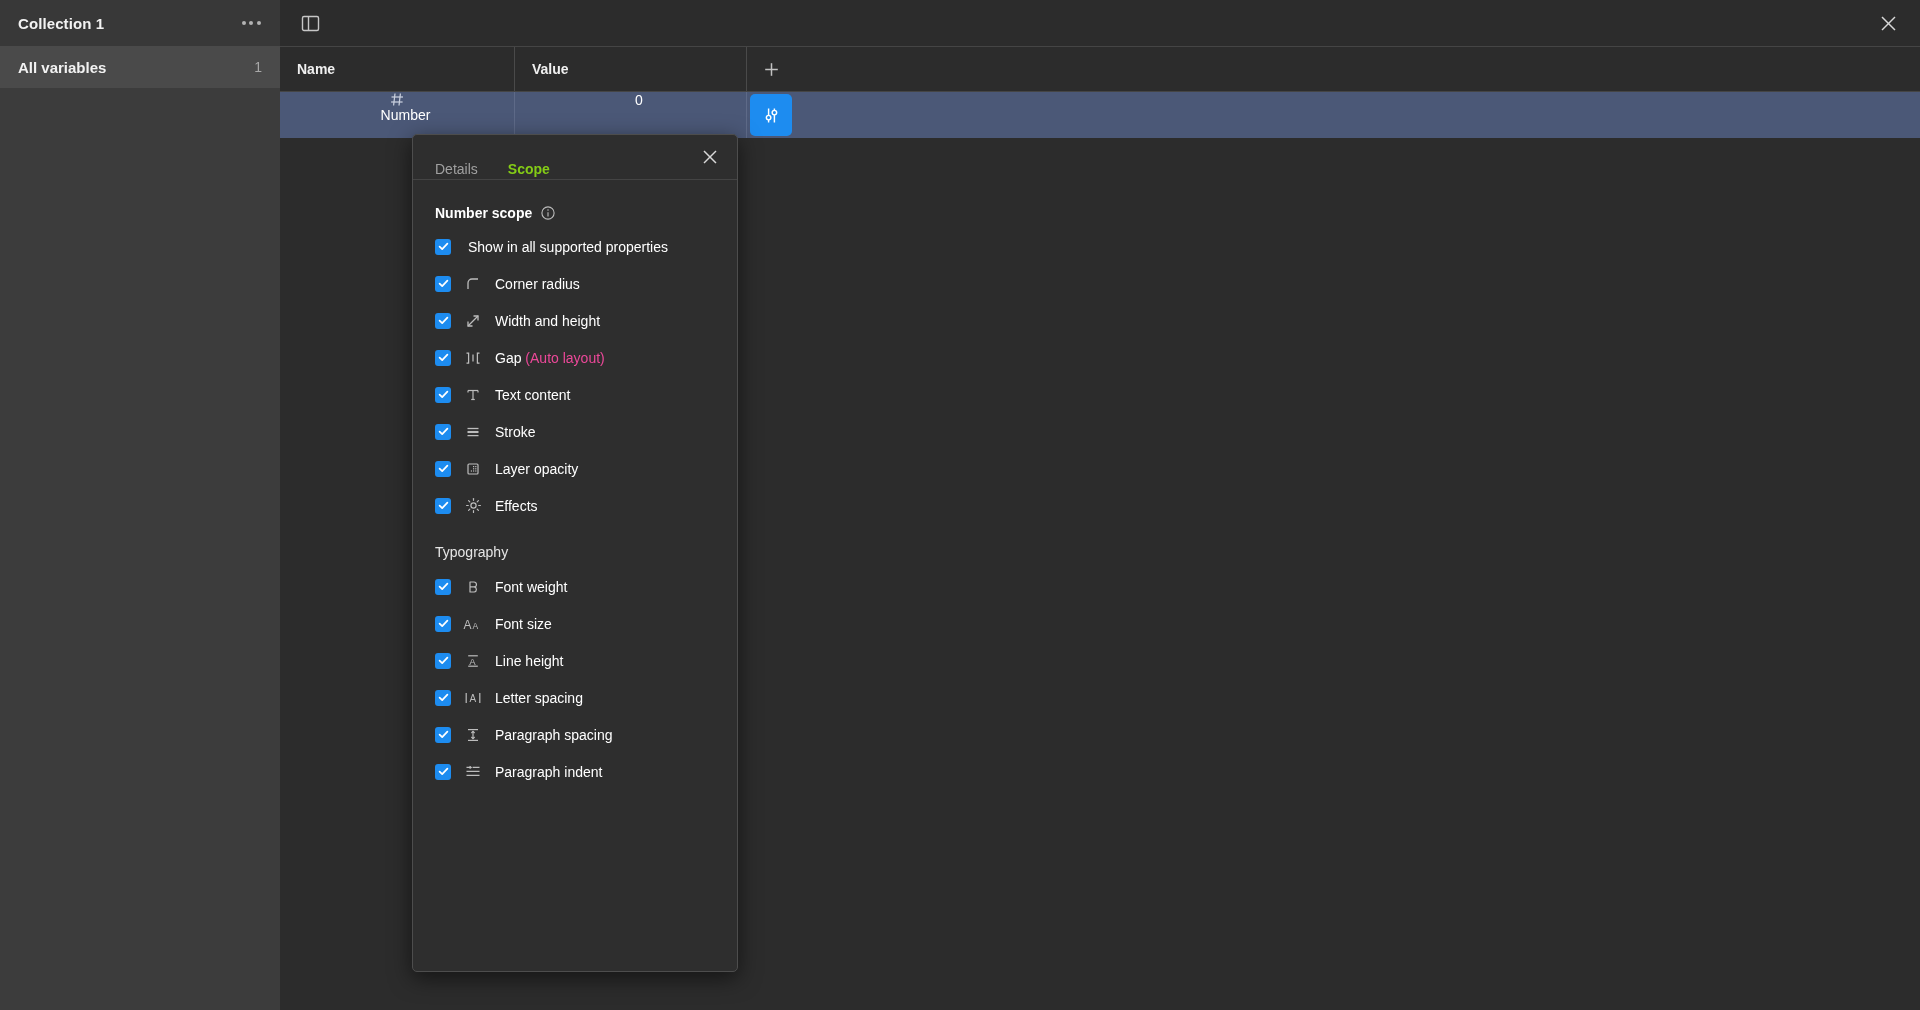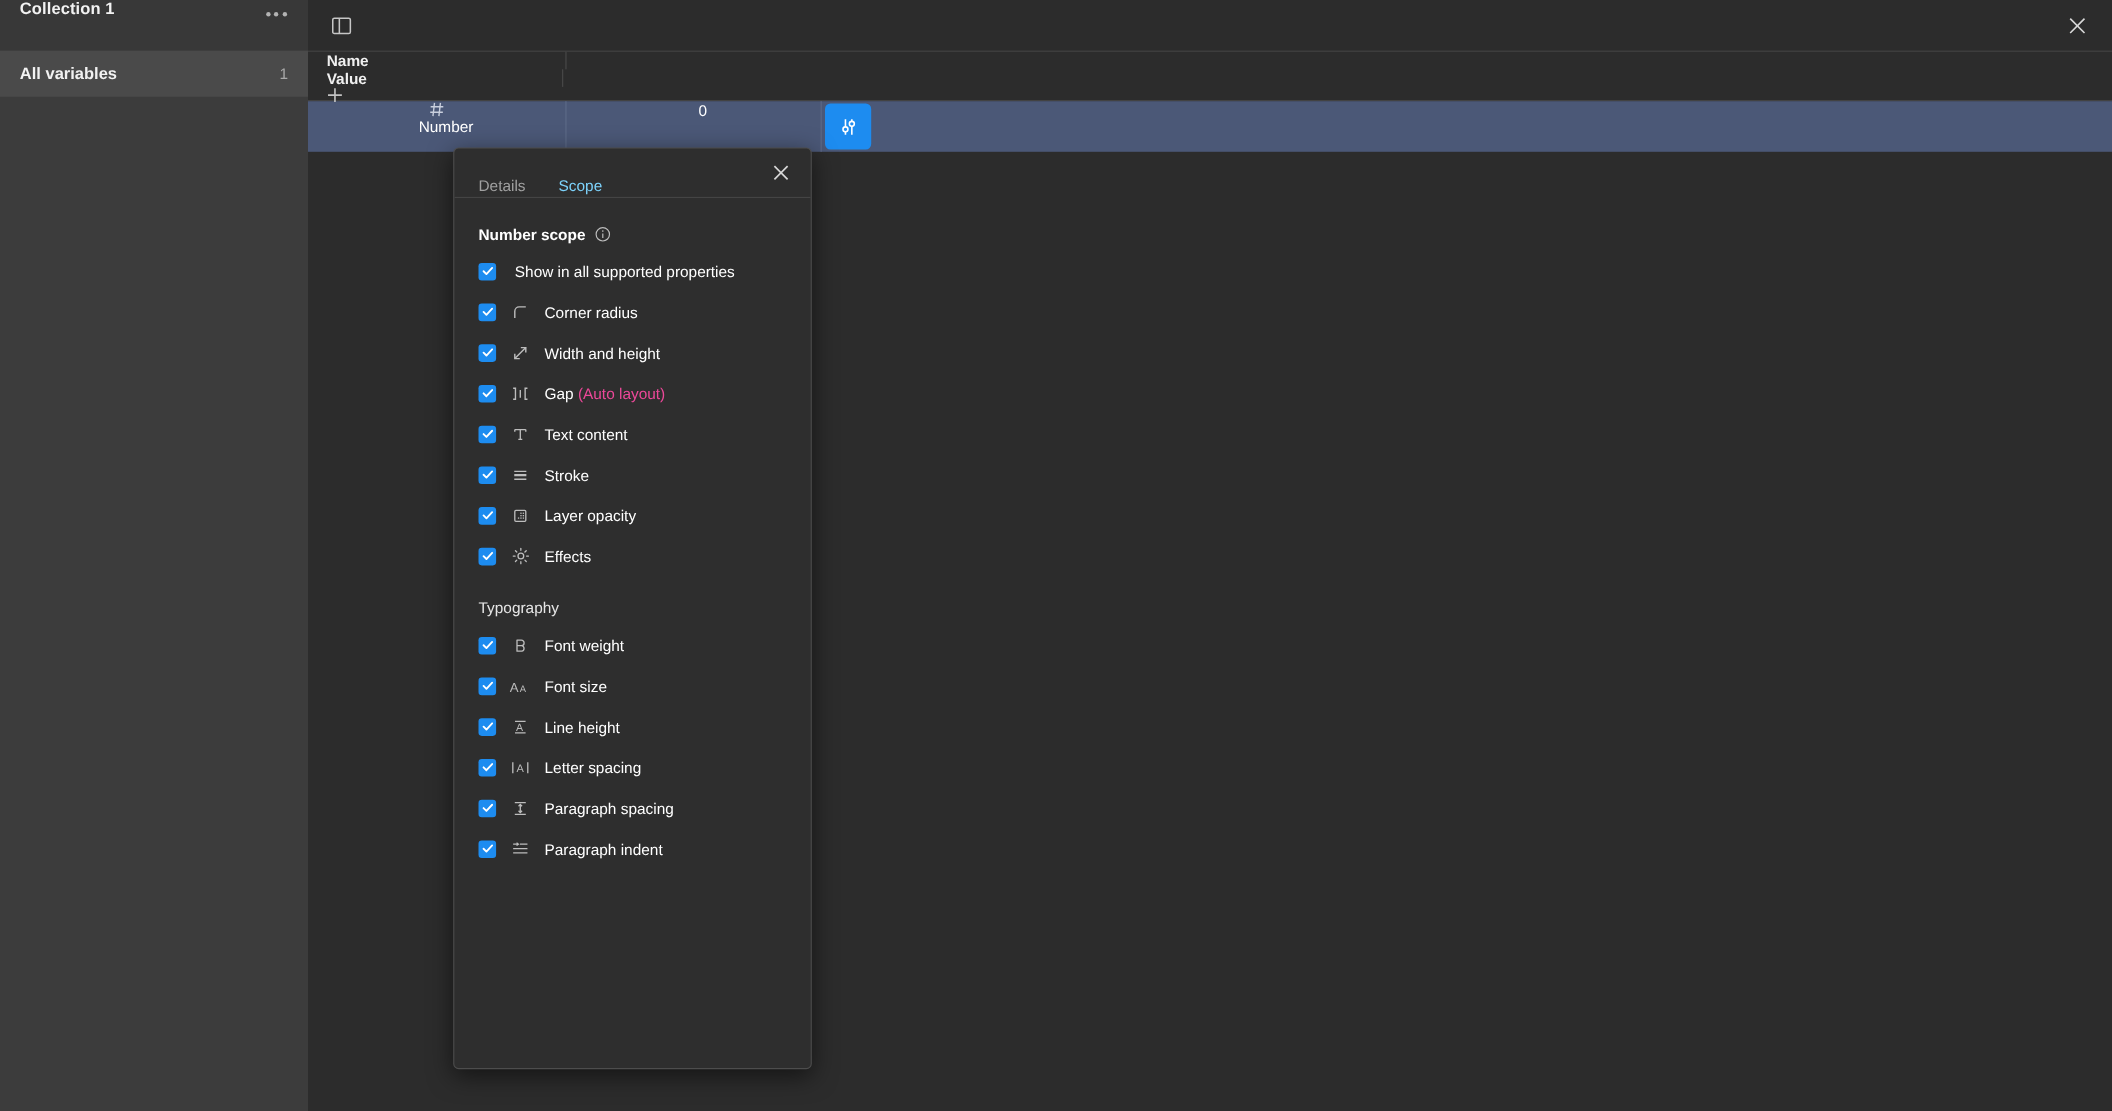--- a/index.html
+++ b/index.html
@@ -24,21 +24,21 @@
   .sidebar {
     position: absolute;
     left: 0; top: 0;
     width: 280px;
     height: 1010px;
     background: #3c3c3c;
   }
   .sidebar-header {
     height: 46px;
     display: flex;
-    align-items: flex-start;
+    align-items: center;
     padding: 0 14px 0 18px;
     background: #383838;
   }
   .sidebar-title {
     flex: 1;
     font-size: 15px;
     font-weight: bold;
     color: #f2f2f2;
     letter-spacing: .1px;
   }
@@ -105,21 +105,20 @@
   }
 
   
   .table-head {
     height: 46px;
     display: flex;
     align-items: stretch;
     border-top: 1px solid #454545;
     border-bottom: 1px solid #454545;
     background: #2c2c2c;
-    flex-direction: column;
   }
   .th {
     display: flex;
     align-items: center;
     font-size: 14px;
     font-weight: bold;
     color: #f0f0f0;
     padding-left: 17px;
     border-right: 1px solid #4a4a4a;
   }
@@ -188,22 +187,22 @@
     position: relative;
   }
   .scope-tab {
     font-size: 14px;
     color: #a0a0a0;
     margin-right: 30px;
     cursor: pointer;
     margin-top: 24px;
   }
   .scope-tab.active {
-    color: #7dd3fc;
-    font-weight: normal;
+    color: #84cc16;
+    font-weight: bold;
   }
   .scope-close {
     position: absolute;
     right: 12px; top: 7px;
     width: 30px; height: 30px;
     display: flex; align-items: center; justify-content: center;
     cursor: pointer;
     border-radius: 4px;
   }
 

